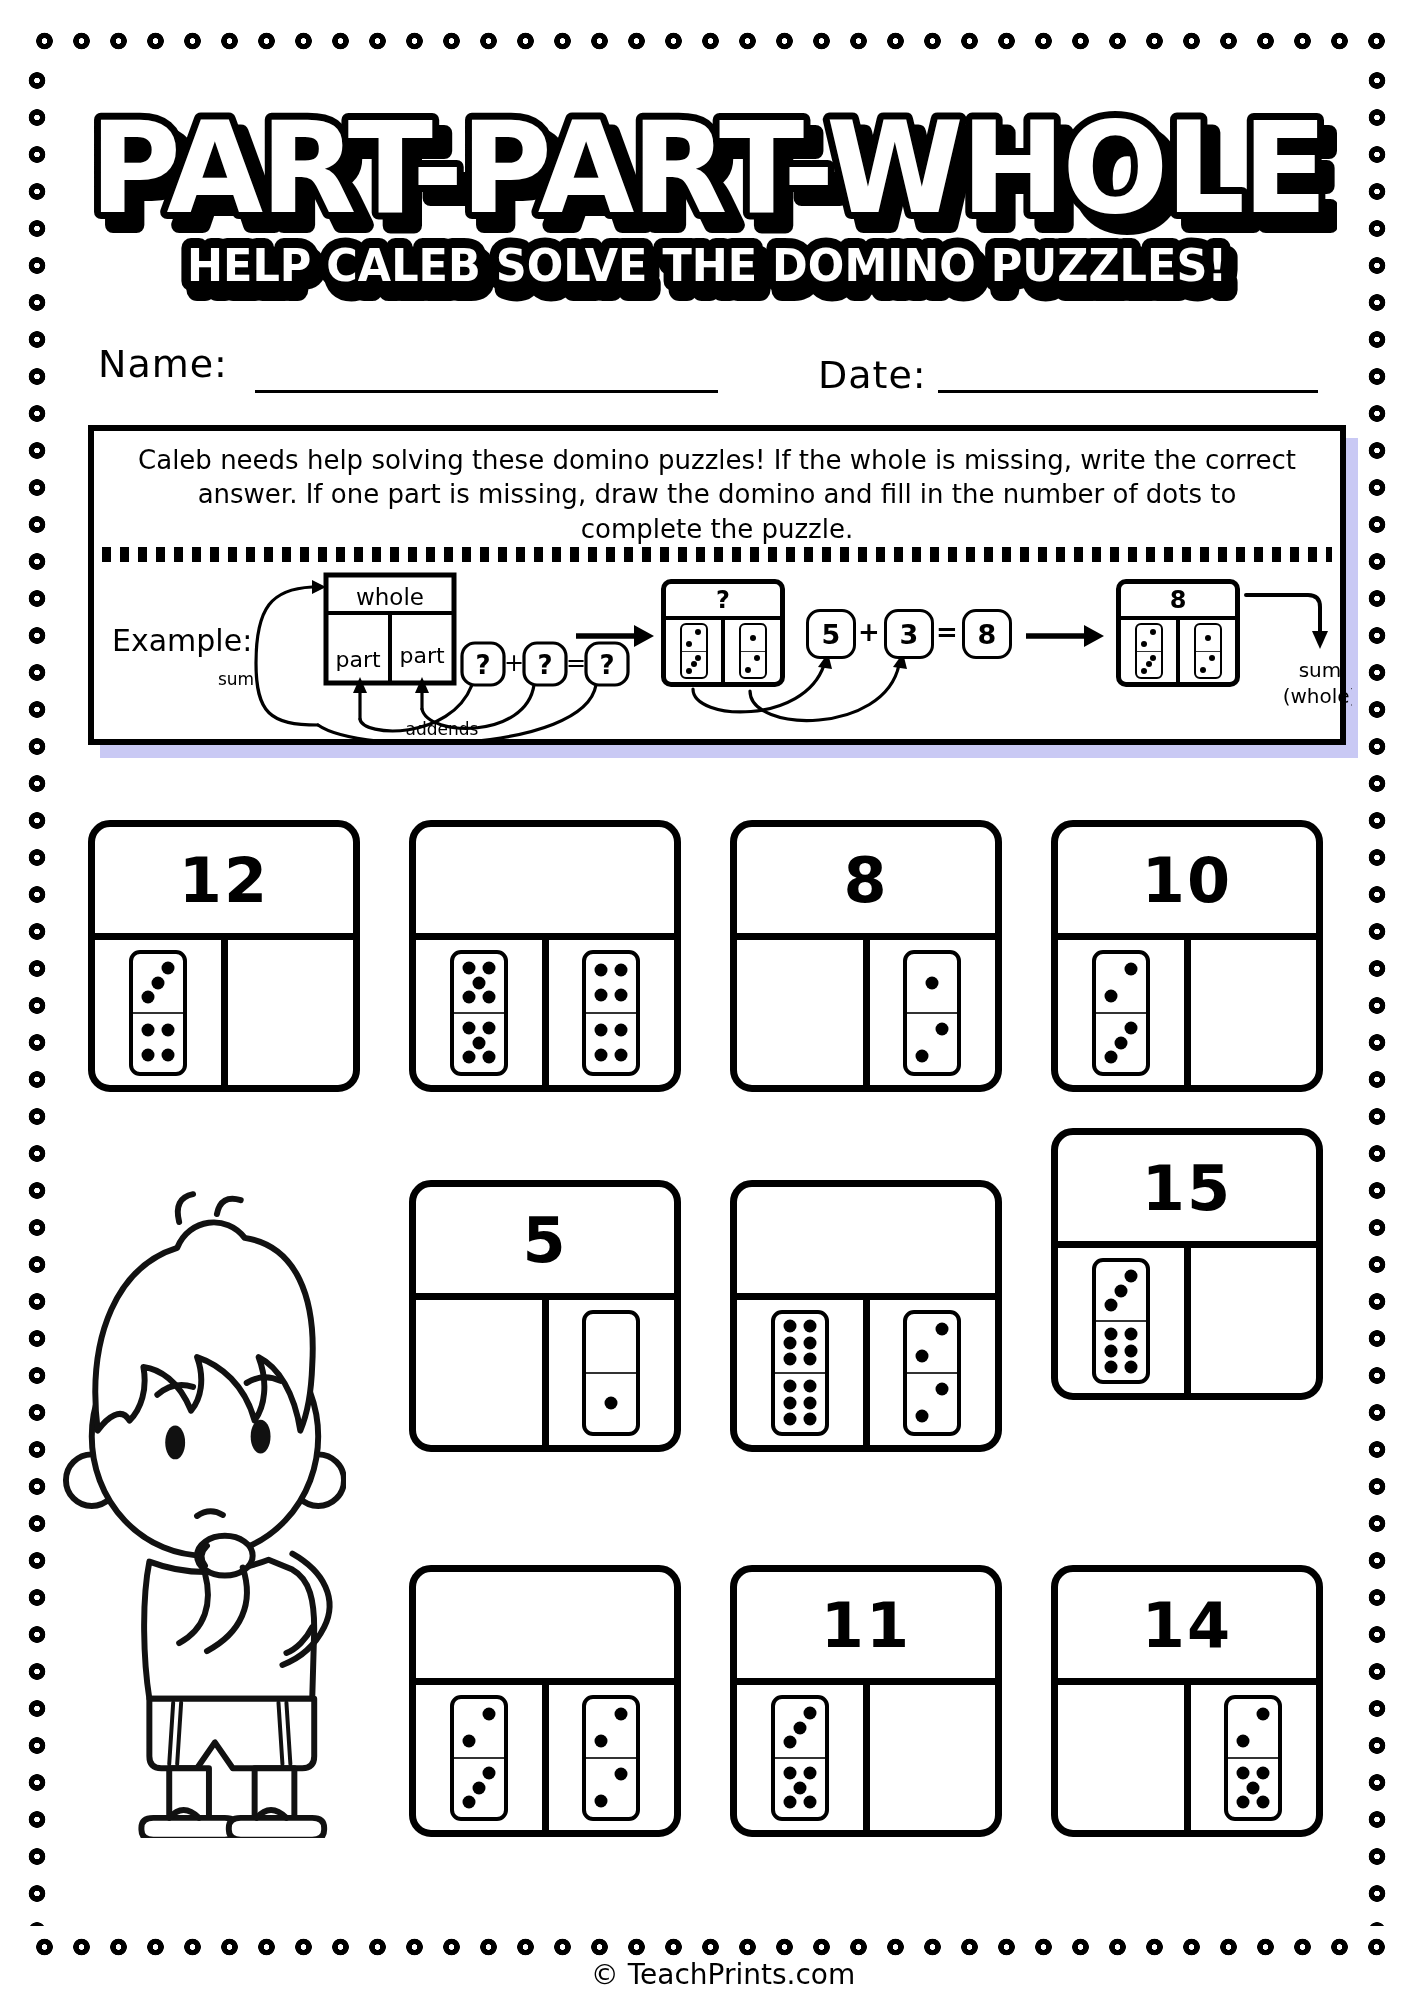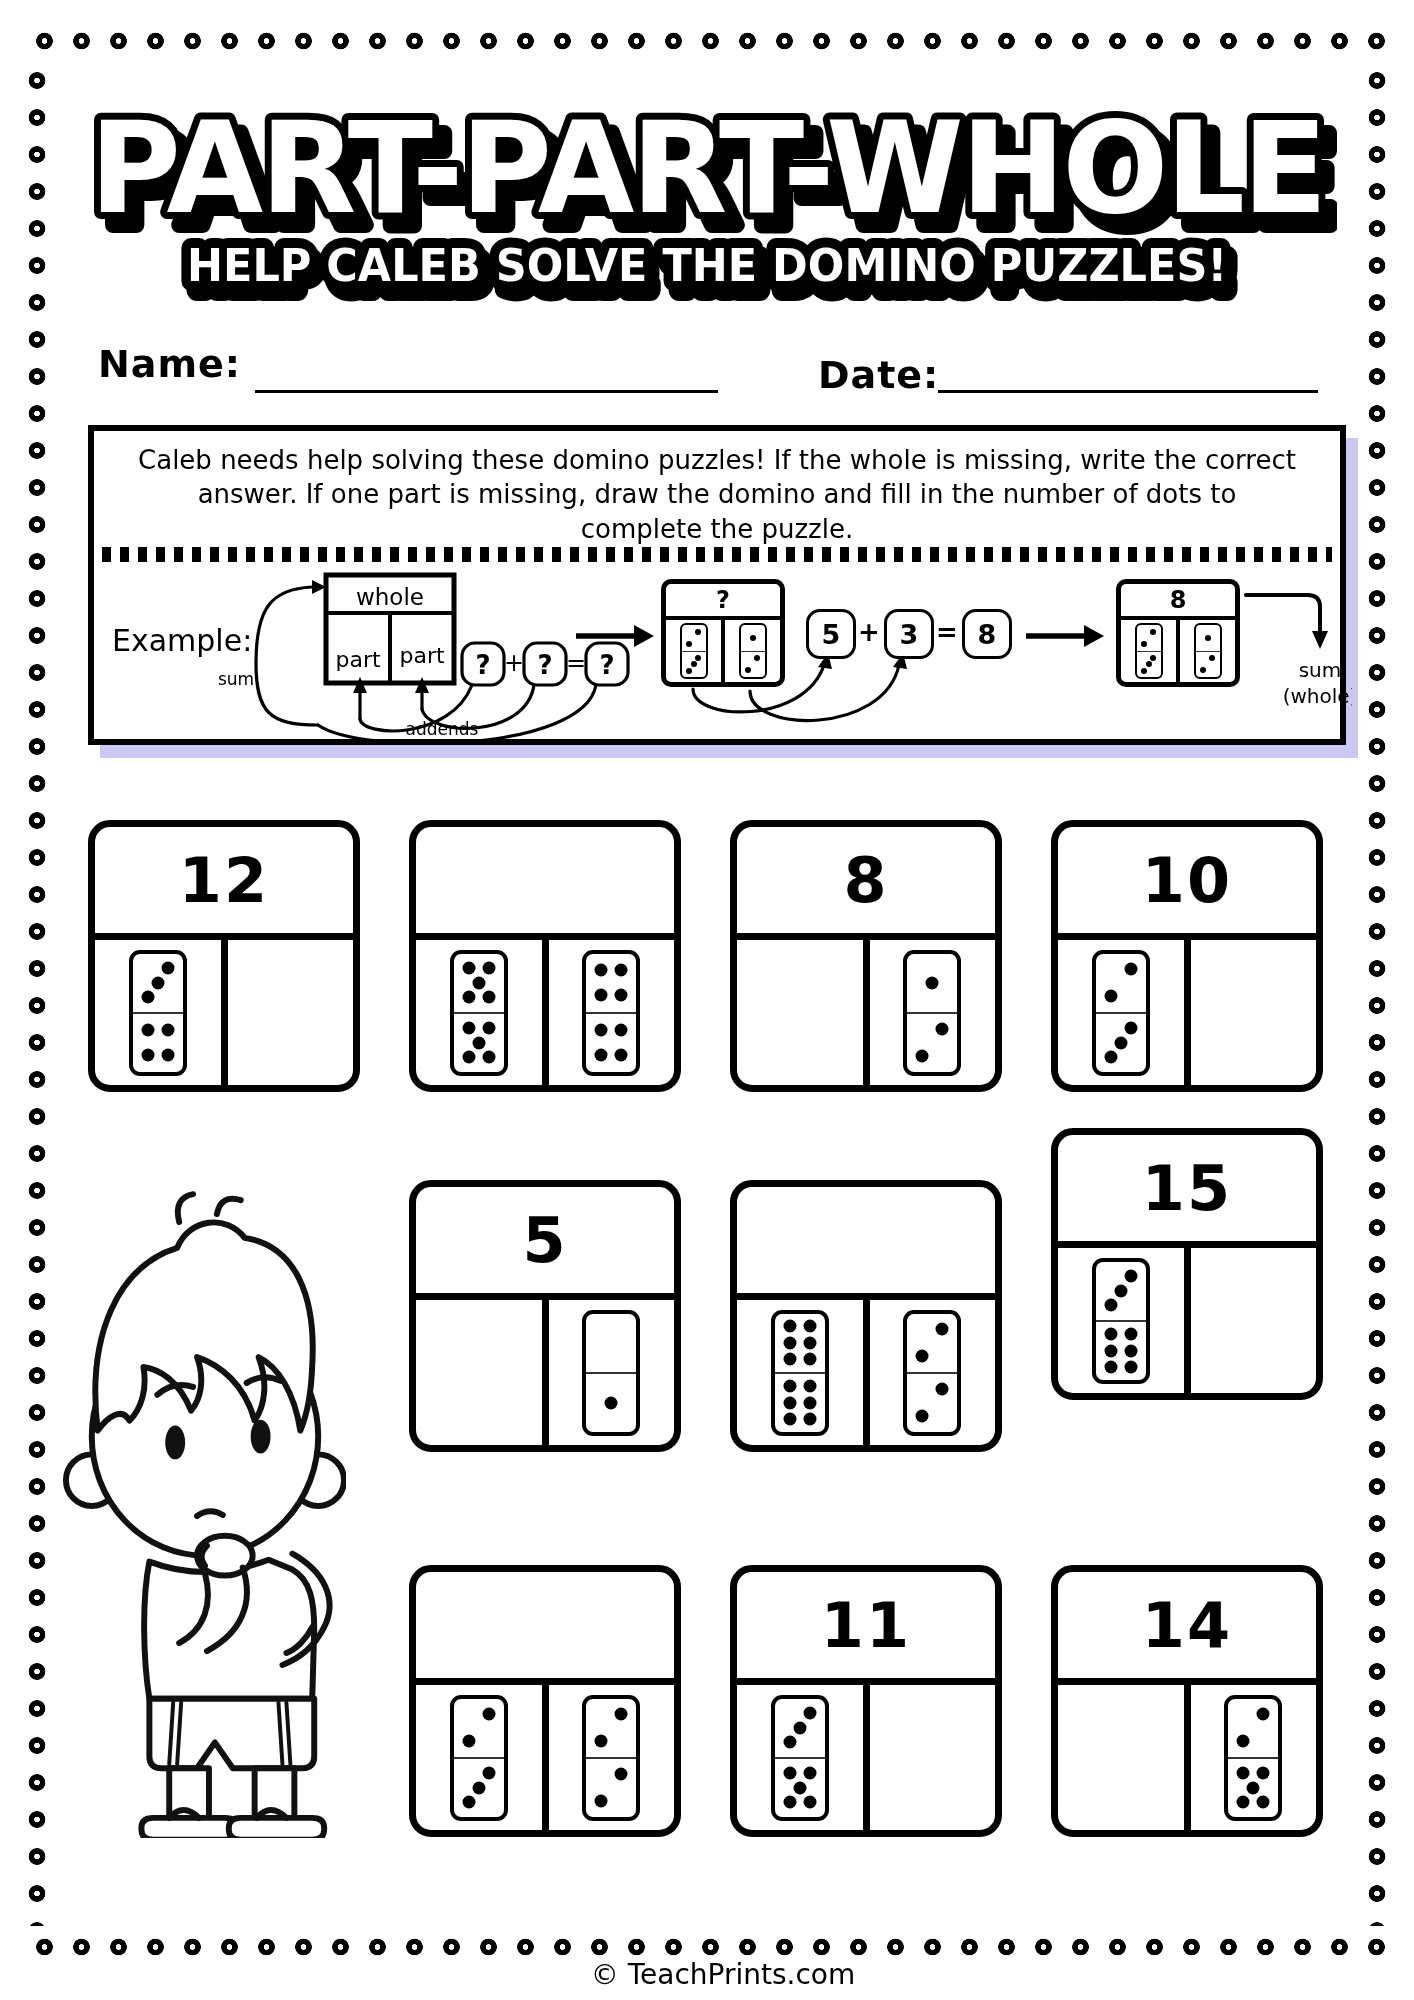--- a/index.html
+++ b/index.html
@@ -13,21 +13,21 @@
   .dots.h{left:26px;right:26px;height:22px;background-size:37px 22px;background-repeat:repeat-x;}
   .dots.v{top:62px;bottom:74px;width:22px;background-size:22px 37px;background-repeat:repeat-y;}
   .dots.top{top:30px;}
   .dots.bottom{bottom:42px;}
   .dots.left{left:26px;}
   .dots.right{right:26px;}
 
   .title-svg{position:absolute;left:77px;top:92px;}
   .subtitle-svg{position:absolute;left:172px;top:233px;}
 
-  .field-label{position:absolute;font-size:38px;font-weight:bold;letter-spacing:1px;}
+  .field-label{position:absolute;font-size:38px;font-weight:normal;letter-spacing:1px;}
   .write-line{position:absolute;height:44px;border-bottom:3.5px solid #000;}
 
   
   .instruction-box{position:absolute;left:88px;top:425px;width:1246px;height:308px;
       border:6px solid #000;background:#fff;box-shadow:12px 13px 0 0 #c9c9f4;}
   .instruction-text{position:absolute;top:12px;left:40px;right:40px;text-align:center;
       font-size:26px;line-height:1.32;}
   .dashed-divider{position:absolute;top:116px;left:8px;right:8px;height:15px;
       background:repeating-linear-gradient(90deg,#000 0 9px,transparent 9px 18px);}
   .example-row{position:absolute;left:12px;right:12px;top:140px;height:168px;}

